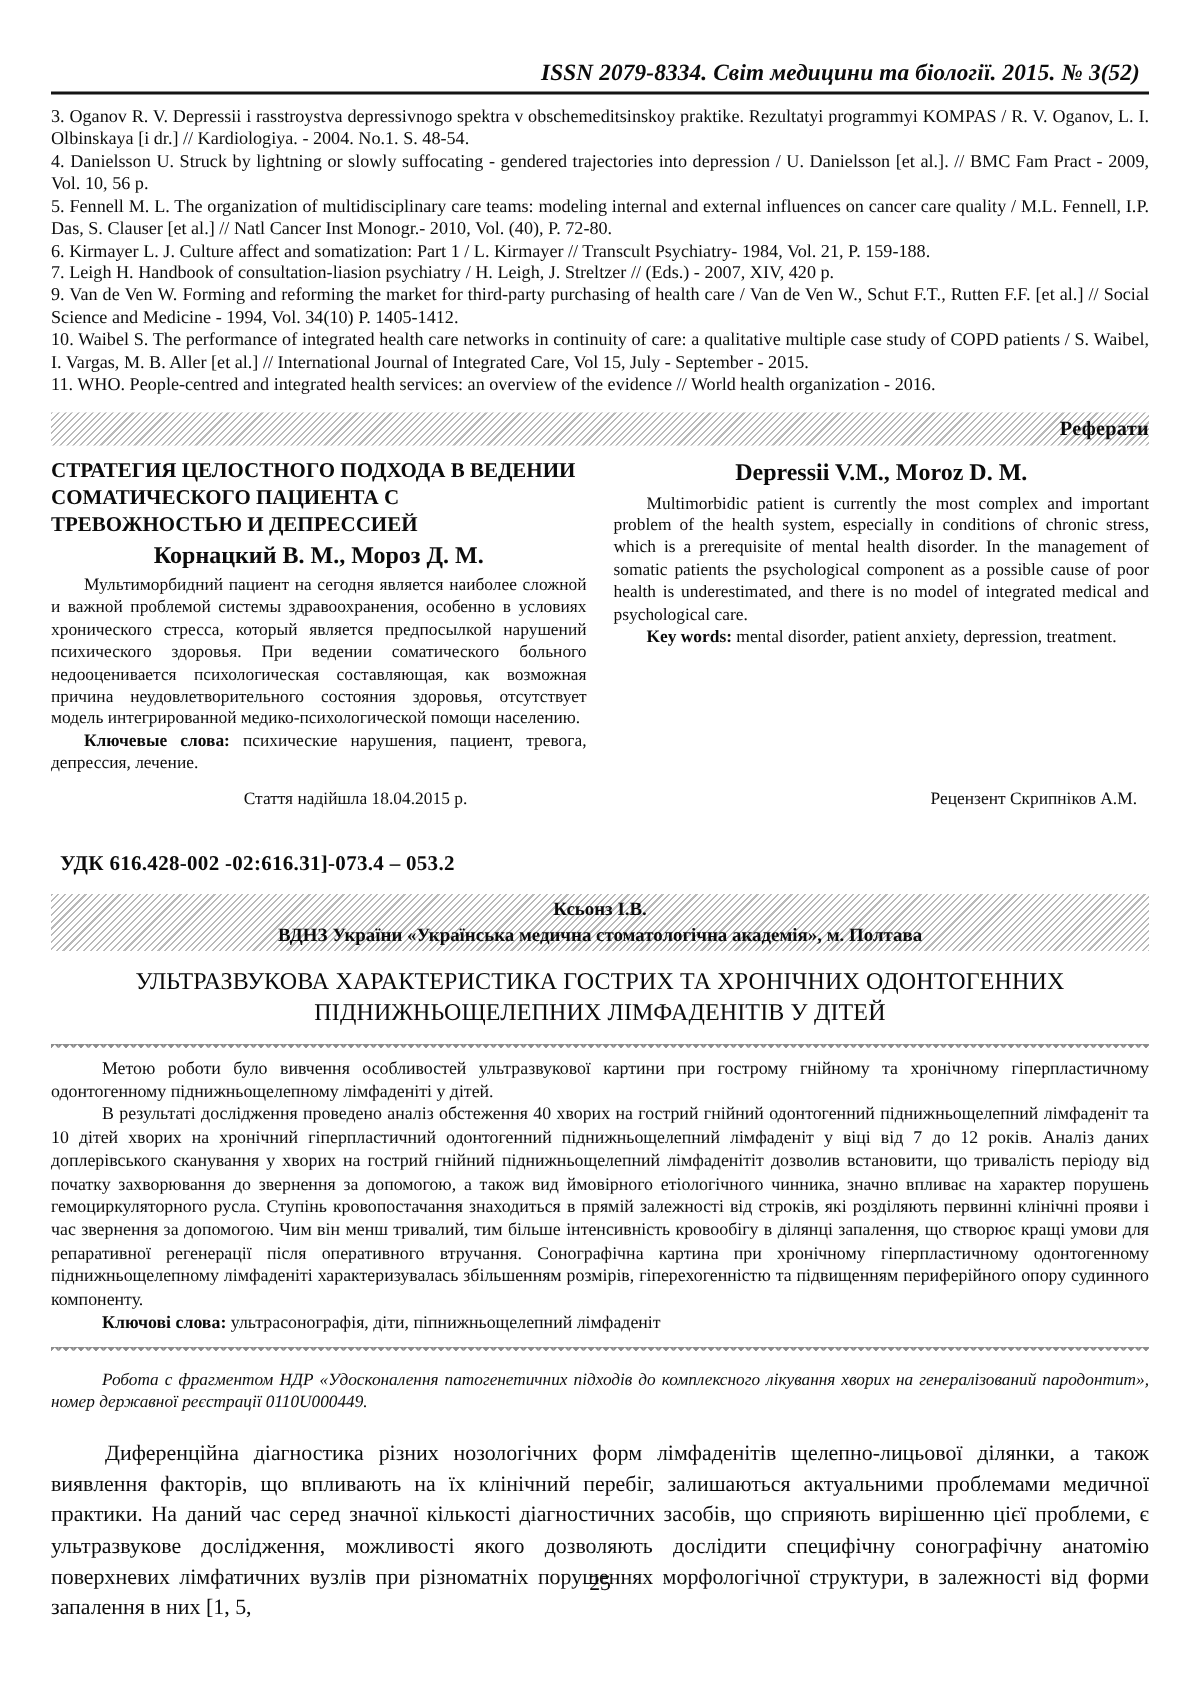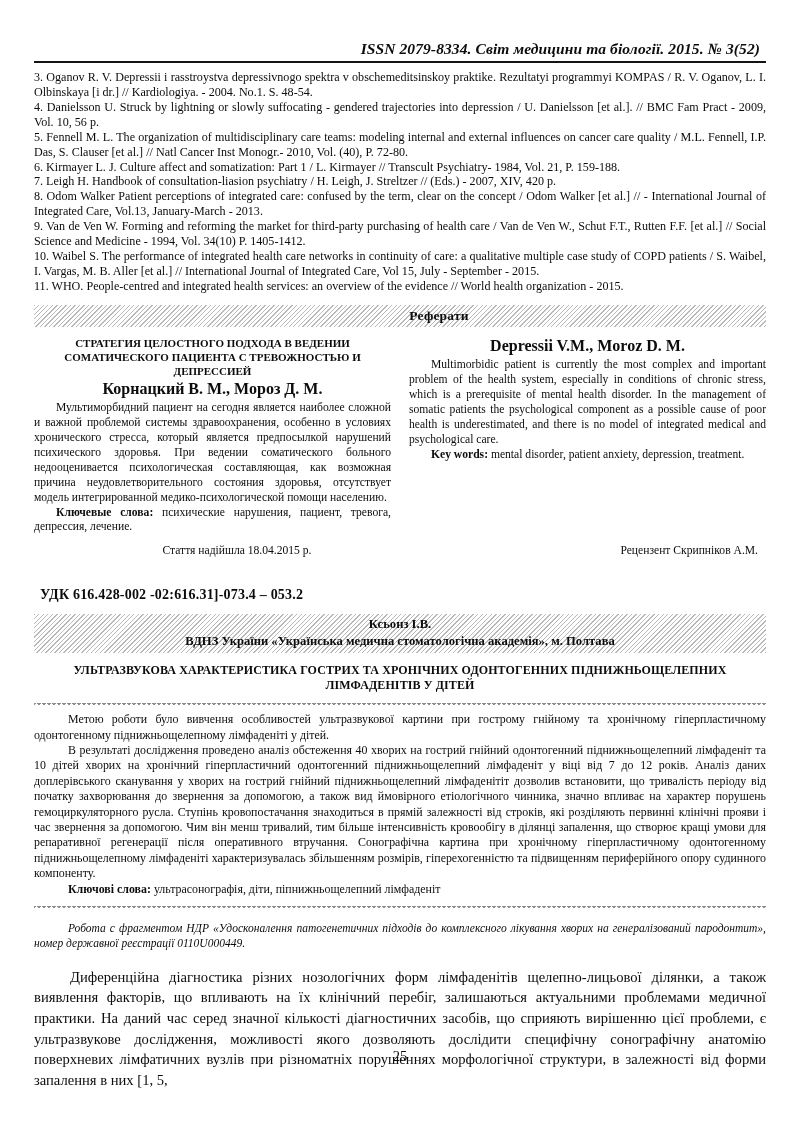--- a/index.html
+++ b/index.html
@@ -59,21 +59,21 @@
         135deg,
         #b9b9b9 0px, #b9b9b9 1px,
         #ffffff 1px, #ffffff 3.2px);
     background-color: #f2f2f2;
     text-align: center;
     font-weight: bold;
   }
   .band-abstracts {
     font-size: 13.5px;
     padding: 3px 0 3px 0;
-    text-align: center;
+    text-align: right;
     padding-left: 78px;
     letter-spacing: .2px;
   }
   .band-author {
     font-size: 12.6px;
     line-height: 1.32;
     padding: 2px 0 3px;
   }
   .band-author .line-name { display: block; }
   .band-author .line-org { display: block; }
@@ -83,23 +83,23 @@
     display: flex;
     gap: 18px;
     margin-top: 9px;
   }
   .abs-col {
     flex: 1 1 0;
     font-size: 11.6px;
     line-height: 1.285;
   }
   .abs-title {
-    text-align: center;
-    font-weight: bold;
-    font-size: 11px;
+    text-align: left;
+    font-weight: bold;
+    font-size: 14px;
     line-height: 1.3;
     margin: 0;
   }
   .abs-authors {
     text-align: center;
     font-weight: bold;
     font-size: 16px;
     margin: 0 0 2px 0;
   }
   .abs-body {
@@ -139,22 +139,22 @@
     font-weight: bold;
     font-size: 14px;
     letter-spacing: .2px;
     padding-left: 6px;
   }
 
   
   .article-title {
     margin-top: 10px;
     text-align: center;
-    font-weight: bold;
-    font-size: 12px;
+    font-weight: normal;
+    font-size: 16px;
     line-height: 1.32;
     letter-spacing: .1px;
   }
 
   
   .zigzag {
     height: 6px;
     margin-top: 9px;
     background-image:
       linear-gradient(135deg, #7a7a7a 25%, transparent 25%),
@@ -226,24 +226,23 @@
     <span>ISSN 2079-8334. Світ медицини та біології. 2015. № 3(52)</span>
   </div>
   <div class="head-rule"></div>
 
   <div class="refs">
     <p>3. Oganov R. V. Depressii i rasstroystva depressivnogo spektra v obschemeditsinskoy praktike. Rezultatyi programmyi KOMPAS / R. V. Oganov, L. I. Olbinskaya [i dr.] // Kardiologiya. - 2004. No.1. S. 48-54.</p>
     <p>4. Danielsson U. Struck by lightning or slowly suffocating - gendered trajectories into depression / U. Danielsson [et al.]. // BMC Fam Pract - 2009, Vol. 10, 56 p.</p>
     <p>5. Fennell M. L. The organization of multidisciplinary care teams: modeling internal and external influences on cancer care quality / M.L. Fennell, I.P. Das, S. Clauser [et al.] // Natl Cancer Inst Monogr.- 2010, Vol. (40), P. 72-80.</p>
     <p>6. Kirmayer L. J. Culture affect and somatization: Part 1 / L. Kirmayer // Transcult Psychiatry- 1984, Vol. 21, P. 159-188.</p>
     <p>7. Leigh H. Handbook of consultation-liasion psychiatry / H. Leigh, J. Streltzer // (Eds.) - 2007, XIV, 420 p.</p>
-    <p>8. Odom Walker Patient perceptions of integrated care: confused by the term, clear on the concept / Odom Walker [et al.] // - International Journal of Integrated Care, Vol.13, January-March - 2013.</p>
     <p>9. Van de Ven W. Forming and reforming the market for third-party purchasing of health care / Van de Ven W., Schut F.T., Rutten F.F. [et al.] // Social Science and Medicine - 1994, Vol. 34(10) P. 1405-1412.</p>
     <p>10. Waibel S. The performance of integrated health care networks in continuity of care: a qualitative multiple case study of COPD patients / S. Waibel, I. Vargas, M. B. Aller [et al.] // International Journal of Integrated Care, Vol 15, July - September - 2015.</p>
-    <p>11. WHO. People-centred and integrated health services: an overview of the evidence // World health organization - 2015.</p>
+    <p>11. WHO. People-centred and integrated health services: an overview of the evidence // World health organization - 2016.</p>
   </div>
 
   <div class="band band-abstracts">
     <span>Реферати</span>
   </div>
 
   <div class="abstract-cols">
 
     <div class="abs-col">
       <p class="abs-title">СТРАТЕГИЯ ЦЕЛОСТНОГО ПОДХОДА В ВЕДЕНИИ СОМАТИЧЕСКОГО ПАЦИЕНТА С ТРЕВОЖНОСТЬЮ И ДЕПРЕССИЕЙ</p>

